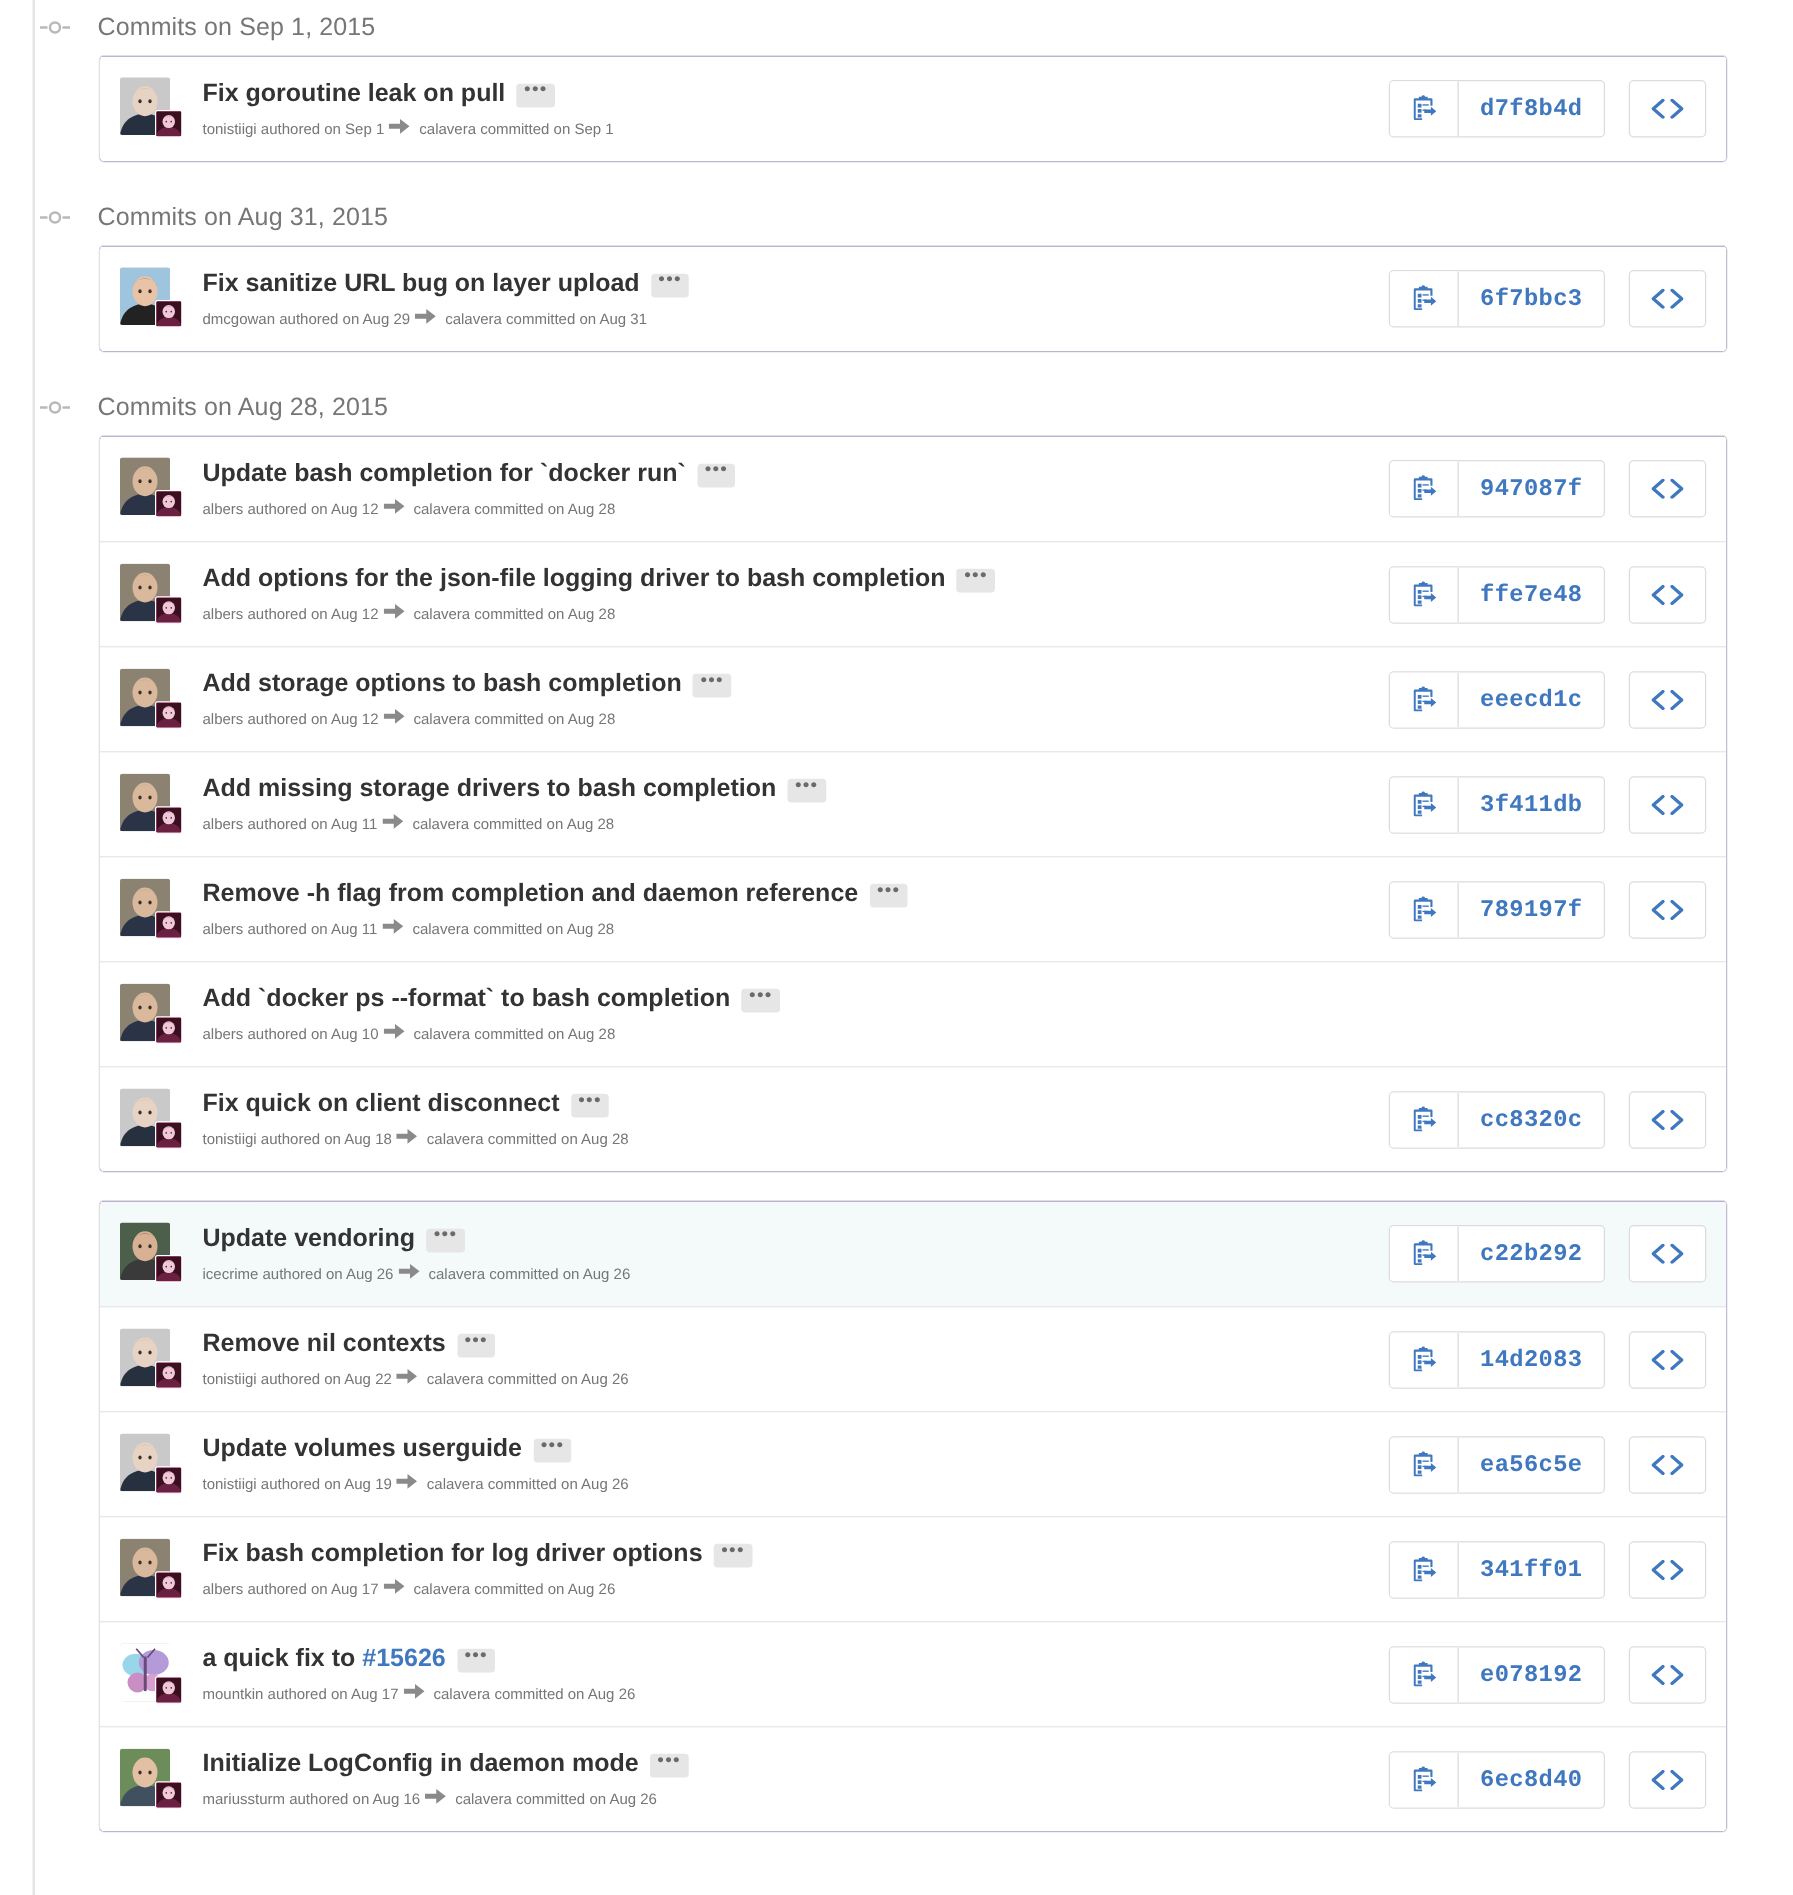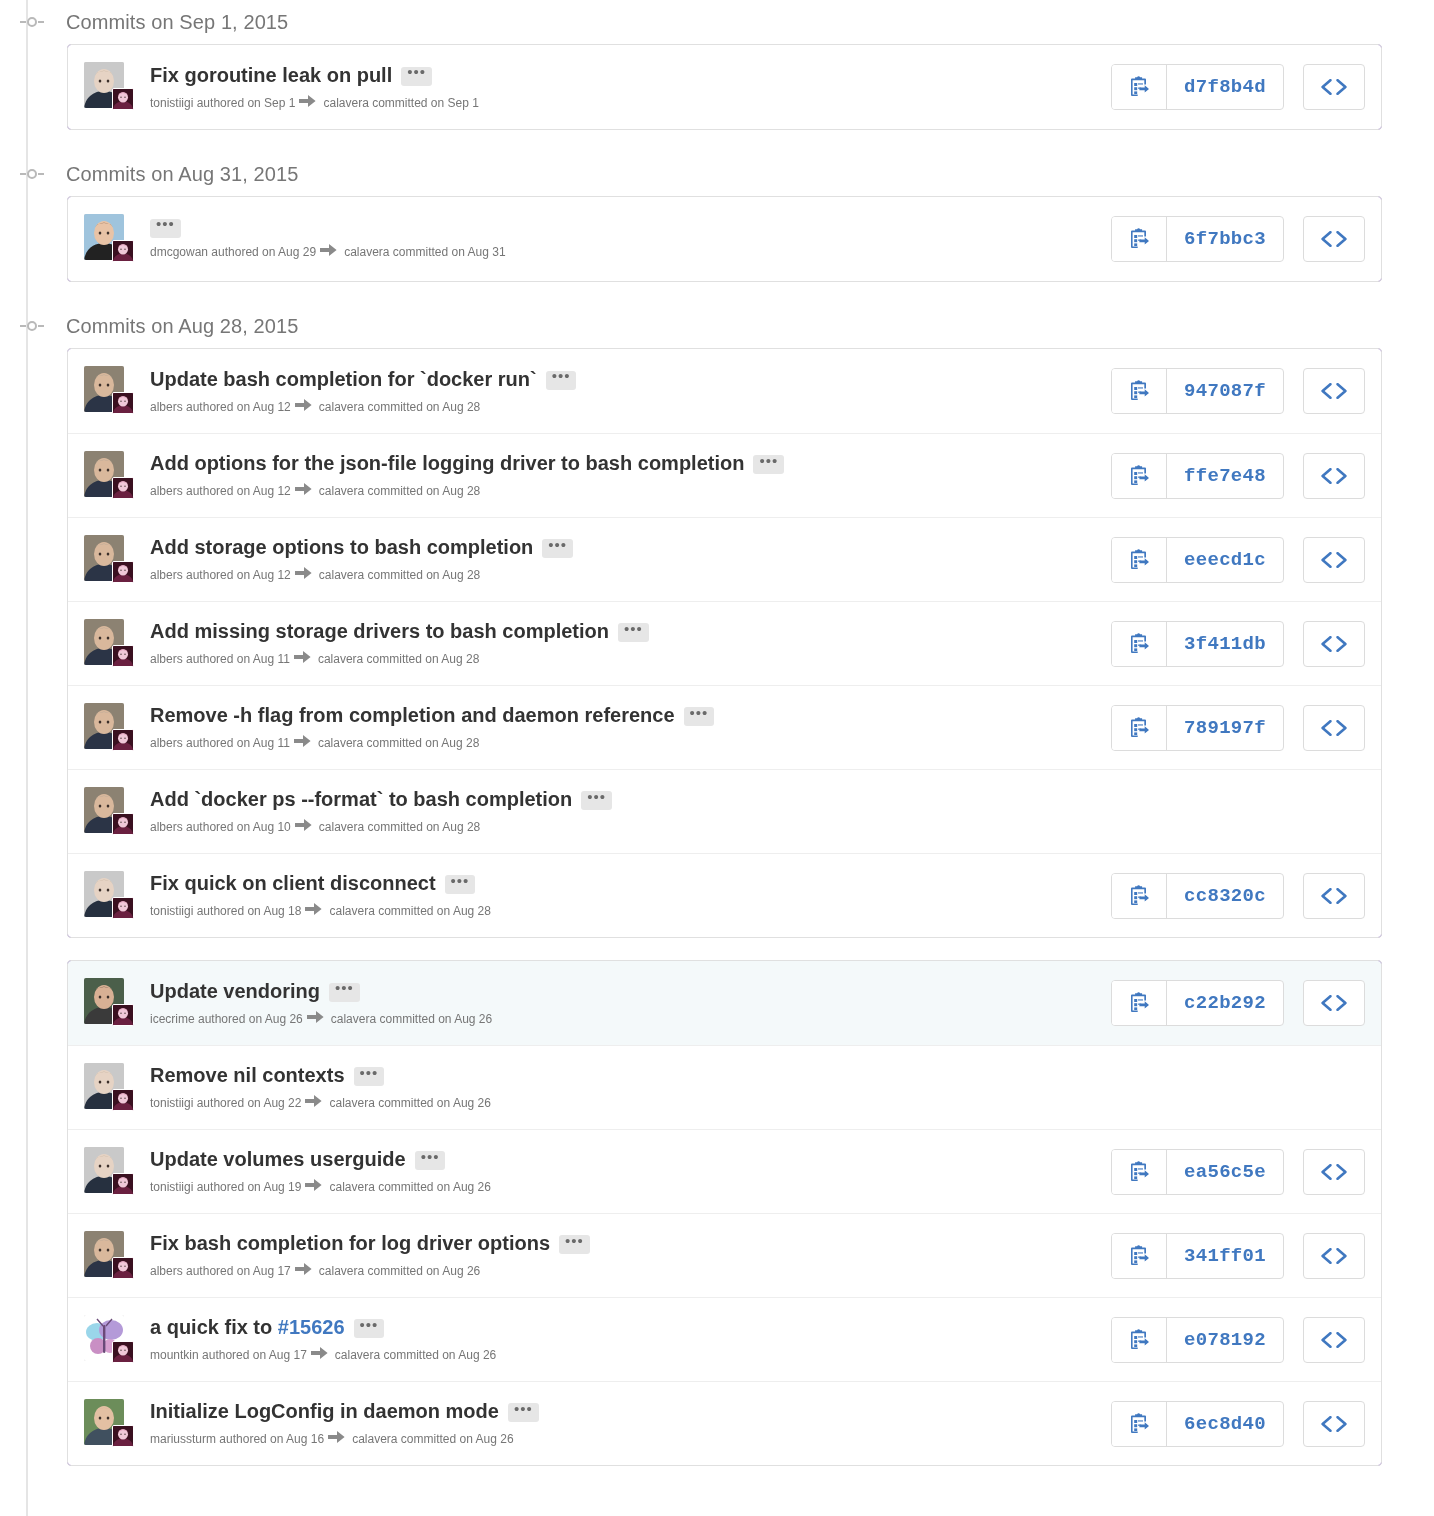--- a/index.html
+++ b/index.html
@@ -24,21 +24,21 @@
     left: 26px;
     top: 0;
     bottom: 0;
     width: 2px;
     background: #e5e5e5;
   }
 
   
   .stream {
     position: relative;
-    padding-left: 5px;
+    padding-left: 17px;
   }
 
   .day-group { position: relative; }
 
   .day-header {
     position: relative;
     height: 44px;
     display: flex;
     align-items: center;
   }
@@ -353,20 +353,21 @@
                   <path d="M0 46 C2 33 12 29 20 29 C28 29 38 33 40 46 Z" fill="#6a2040"></path>
                   <ellipse cx="20" cy="19" rx="10" ry="12" fill="#f0c8d8"></ellipse>
                   <path d="M10 17 C10 6 30 6 30 17 C30 12 26 9 20 9 C14 9 10 12 10 17 Z" fill="#d05a8c"></path>
                   <ellipse cx="16" cy="19" rx="1.3" ry="1.6" fill="#3b2f2a"></ellipse>
                   <ellipse cx="24" cy="19" rx="1.3" ry="1.6" fill="#3b2f2a"></ellipse>
                 </svg>
               </div>
             </div>
             <div class="commit-body">
               <div class="commit-title-line">
+                <a class="commit-title">Fix sanitize URL bug on layer upload</a>
                 <button class="ellipsis-btn">
                   <span>•••</span>
                 </button>
               </div>
               <div class="commit-meta"><a class="who">dmcgowan</a><span> authored on </span><span>Aug 29</span><span class="arrow"><svg width="17" height="14" viewBox="0 0 17 14">
                     <path d="M0 5.0h9.0V1.1L16.6 7l-7.6 5.9V9.0H0z" fill="#8a8a8a"></path>
                   </svg></span><a class="who">calavera</a><span> committed on </span><span>Aug 31</span></div>
             </div>
             <div class="commit-actions">
               <div class="sha-group">
@@ -900,20 +901,46 @@
               <div class="commit-title-line">
                 <a class="commit-title">Remove nil contexts</a>
                 <button class="ellipsis-btn">
                   <span>•••</span>
                 </button>
               </div>
               <div class="commit-meta"><a class="who">tonistiigi</a><span> authored on </span><span>Aug 22</span><span class="arrow"><svg width="17" height="14" viewBox="0 0 17 14">
                     <path d="M0 5.0h9.0V1.1L16.6 7l-7.6 5.9V9.0H0z" fill="#8a8a8a"></path>
                   </svg></span><a class="who">calavera</a><span> committed on </span><span>Aug 26</span></div>
             </div>
+            <div class="commit-actions">
+              <div class="sha-group">
+                <button class="copy-btn">
+                  <span>
+                    <svg width="22" height="24" viewBox="0 0 22 24">
+                      <path d="M4 3.6h3.1V2.3h2.0a1.6 1.6 0 0 1 3.0 0h2.0v1.3H17a1 1 0 0 1 1 1v5.0h-1.7V5.3H4.6v14.2h5.1V21H4a1 1 0 0 1-1-1V4.6a1 1 0 0 1 1-1z" fill="#4078c0"></path>
+                      <rect x="6.2" y="8.0" width="3.0" height="3.0" fill="#4078c0"></rect>
+                      <rect x="10.0" y="8.4" width="5.0" height="1.1" fill="#4078c0"></rect>
+                      <rect x="6.2" y="12.2" width="3.0" height="3.0" fill="#4078c0"></rect>
+                      <rect x="10.0" y="12.6" width="3.2" height="1.1" fill="#4078c0"></rect>
+                      <rect x="6.2" y="16.4" width="3.0" height="2.6" fill="#4078c0"></rect>
+                      <path d="M21 13.9l-4.3-3.6v2.3h-5.3v2.7h5.3v2.3z" fill="#4078c0"></path>
+                    </svg>
+                  </span>
+                </button>
+                <a class="sha-link">14d2083</a>
+              </div>
+              <a class="code-btn">
+                <span>
+                  <svg width="26" height="16" viewBox="0 0 26 16">
+                    <path d="M9.4 1.2L1.6 8l7.8 6.8" stroke="#4078c0" stroke-width="2.6" fill="none" stroke-linecap="round" stroke-linejoin="round"></path>
+                    <path d="M16.6 1.2L24.4 8l-7.8 6.8" stroke="#4078c0" stroke-width="2.6" fill="none" stroke-linecap="round" stroke-linejoin="round"></path>
+                  </svg>
+                </span>
+              </a>
+            </div>
           </div>
           <div class="commit-row">
             <div class="avatar-stack">
               <div class="avatar-main">
                 <svg viewBox="0 0 40 46" preserveAspectRatio="none">
                   <rect width="40" height="46" fill="#c9c9c9"></rect>
                   <path d="M0 46 C2 33 12 29 20 29 C28 29 38 33 40 46 Z" fill="#26303f"></path>
                   <ellipse cx="20" cy="19" rx="10" ry="12" fill="#e6d3c4"></ellipse>
                   <path d="M10 17 C10 6 30 6 30 17 C30 12 26 9 20 9 C14 9 10 12 10 17 Z" fill="#b6a58c"></path>
                   <ellipse cx="16" cy="19" rx="1.3" ry="1.6" fill="#3b2f2a"></ellipse>

